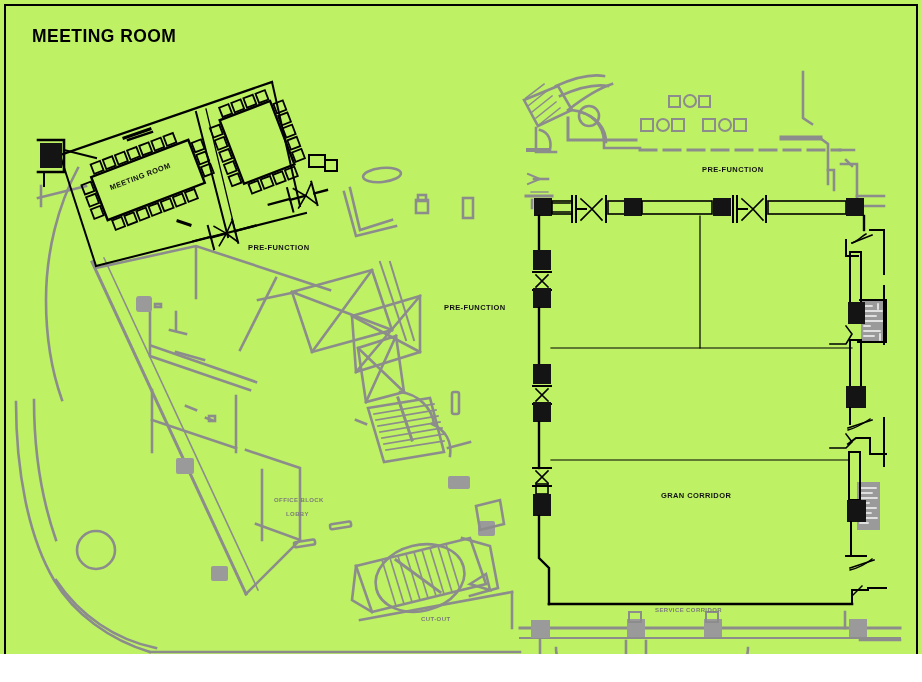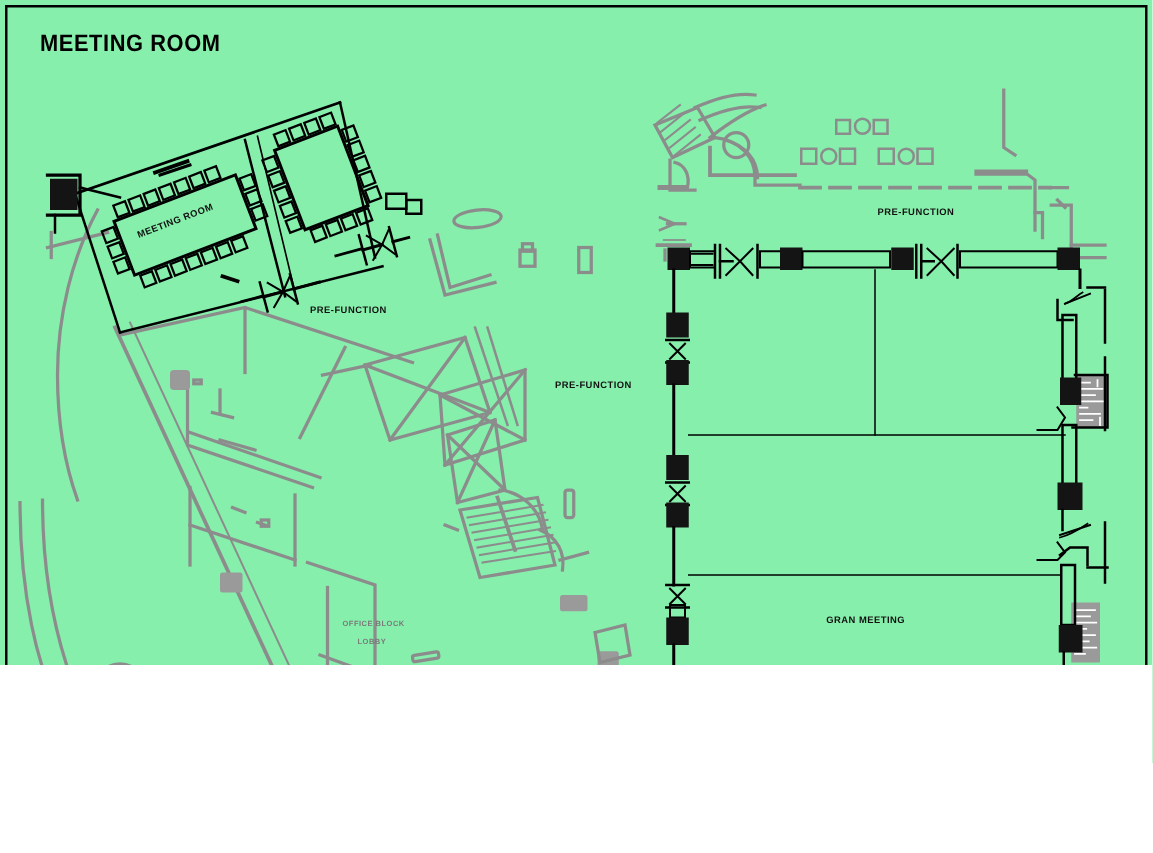--- a/index.html
+++ b/index.html
@@ -1,17 +1,17 @@
 <!DOCTYPE html>
 <html><head>
 <meta charset="utf-8">
 <style>
   html,body{margin:0;padding:0;background:#ffffff;}
   body{font-family:"Liberation Sans",sans-serif;}
-  #page{position:relative;width:922px;height:532px;background:#86efac;overflow:hidden;}
+  #page{position:relative;width:922px;height:654px;background:#bef264;overflow:hidden;}
   #frame{position:absolute;left:4px;top:4px;width:914px;height:674px;border:2px solid #000;box-sizing:border-box;}
   #plan{position:absolute;left:0;top:0;width:922px;height:682px;}
   .title{position:absolute;left:32px;top:25px;font-size:19px;font-weight:bold;letter-spacing:.5px;
          font-family:"Liberation Sans",sans-serif;color:#000;transform:scaleX(.92);transform-origin:left top;}
   .lbl{position:absolute;font-size:7.5px;font-weight:bold;color:#111;letter-spacing:.4px;
        font-family:"Liberation Sans",sans-serif;white-space:nowrap;transform-origin:center center;}
   .lbl.gray{color:#7a7a7a;}
   .lbl.sm{font-size:6px;}
 </style>
 </head>
@@ -379,21 +379,21 @@
   </svg>
 
   <div class="lbl" style="left:108px;top:172px;transform:rotate(-21deg);">MEETING ROOM</div>
 
   <div class="lbl" style="left:248px;top:243px;">PRE-FUNCTION</div>
 
   <div class="lbl" style="left:444px;top:303px;">PRE-FUNCTION</div>
 
   <div class="lbl" style="left:702px;top:165px;">PRE-FUNCTION</div>
 
-  <div class="lbl" style="left:661px;top:491px;">GRAN MEETING</div>
+  <div class="lbl" style="left:661px;top:491px;">GRAN CORRIDOR</div>
 
   <div class="lbl gray sm" style="left:655px;top:607px;">SERVICE CORRIDOR</div>
 
   <div class="lbl gray sm" style="left:274px;top:497px;">OFFICE BLOCK</div>
 
   <div class="lbl gray sm" style="left:286px;top:511px;">LOBBY</div>
 
   <div class="lbl gray sm" style="left:421px;top:616px;">CUT-OUT</div>
 
   <svg style="position:absolute;left:0;top:0;width:922px;height:682px;pointer-events:none" xmlns="http://www.w3.org/2000/svg">

